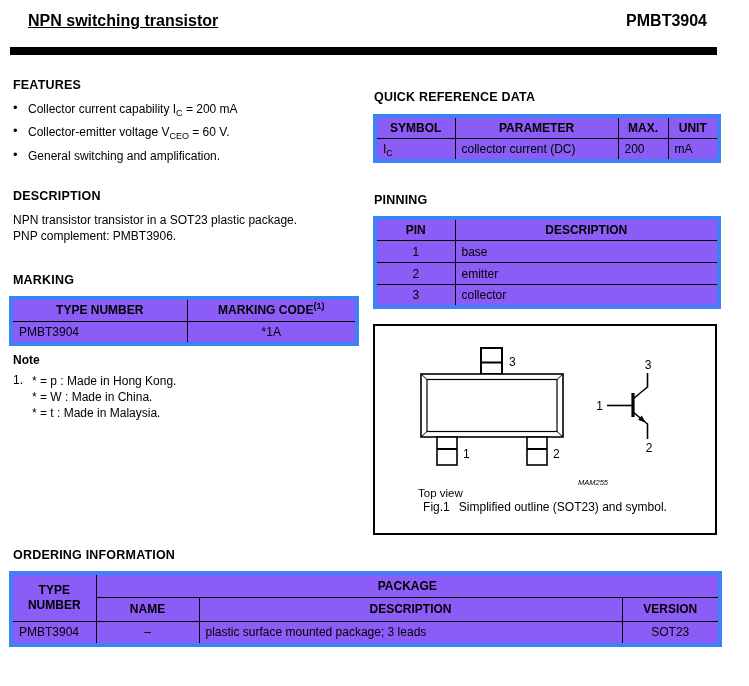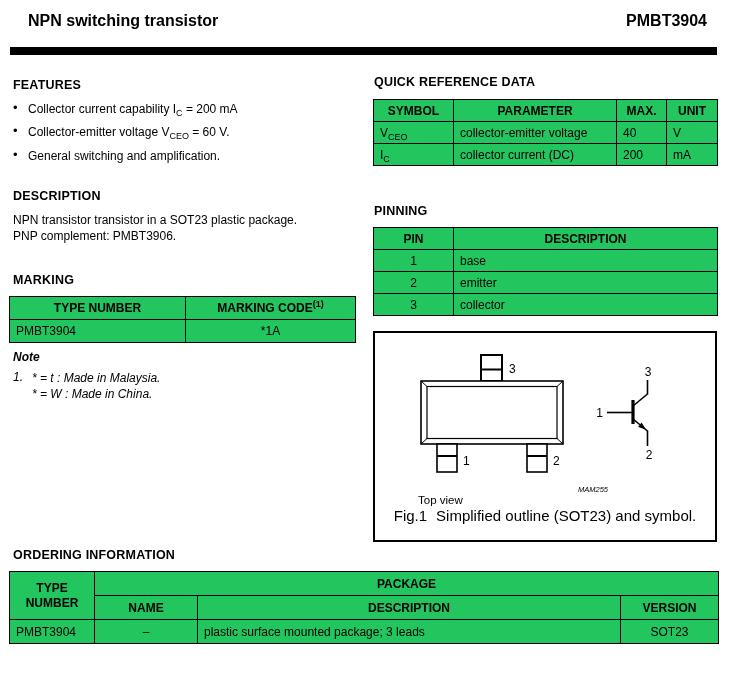--- a/index.html
+++ b/index.html
@@ -3,41 +3,41 @@
 <meta charset="utf-8">
 <style>
   * { margin:0; padding:0; box-sizing:border-box; }
   html,body { background:#e8e8e8; }
   .page {
     position:relative; width:749px; height:686px; background:#ffffff;
     color:#000; font-family:"Liberation Sans", sans-serif; font-size:12px;
     margin:0 auto; overflow:hidden;
   }
   
-  .hdr-title { position:absolute; left:28px; top:12px; font-size:16px; font-weight:bold; }
+  .hdr-title { position:absolute; left:28px; top:12px; font-size:16px; font-weight:bold;text-decoration:underline; }
   .hdr-part  { position:absolute; right:42px; top:12px; font-size:16px; font-weight:bold; }
   .hdr-rule  { position:absolute; left:10px; top:47px; width:707px; height:8px; background:#000; }
   
   .col-left  { position:absolute; left:9px;   top:70px; width:346px; }
   .col-right { position:absolute; left:373px; top:70px; width:344px; }
   .bottom    { position:absolute; left:9px;   top:542px; width:643px; }
   
   .sec { font-size:12.5px; font-weight:bold; padding-left:4px; letter-spacing:.2px; }
-  .mt8{margin-top:8px}.mt5{margin-top:5px}.mt6{margin-top:6px}
+  .mt8{margin-top:8px}.mt5{margin-top:20px}.mt6{margin-top:6px}
   .bullets { list-style:none; margin-top:10px; }
   .bullets li { position:relative; padding-left:19px; margin-bottom:9px; line-height:14px; }
   .bullets li::before { content:"•"; position:absolute; left:4px; top:-1px; font-size:13px; }
   .para { padding-left:4px; line-height:16px; margin-top:9px; }
   sub { font-size:9px; line-height:0; }
   sup { font-size:9px; line-height:0; }
-  .note-wrap { position:relative; padding-left:4px; margin-top:7px;font-style:italic; }
+  .note-wrap { position:relative; padding-left:4px; margin-top:7px; }
   .note-num  { position:absolute; left:4px; top:0; }
   .note-body { margin-left:19px; line-height:16px; }
   
-  table.ds { border-collapse:collapse; table-layout:fixed; width:100%; background:#22c55e; border:1px solid #3b82f6; }
+  table.ds { border-collapse:collapse; table-layout:fixed; width:100%; background:#8b5cf6; border:4px solid #3b82f6; }
   table.ds th, table.ds td { border:1px solid #000; font-size:12px; padding:3px 6px; overflow:hidden; white-space:nowrap; }
   table.ds th { font-weight:bold; text-align:center; position:relative; }
   table.ds tr:first-child th + th::before {
     content:""; position:absolute; left:-1px; top:-8px; width:1px; height:7px; background:#000;
   }
   td.c { text-align:center; }
   td.l { text-align:left; }
   
   .tbl-marking { margin-top:9px; }
   .tbl-marking tr { height:23px; }
@@ -45,21 +45,21 @@
   .tbl-qrd { margin-top:10px; }
   .tbl-qrd tr { height:22px; }
   
   .tbl-pin { margin-top:9px; }
   .tbl-pin tr { height:22px; }
   
   .tbl-ord { margin-top:9px; }
   .tbl-ord tr { height:24px; }
   
   .figbox { position:relative; margin-top:15px; width:344px; height:211px; border:2px solid #000; }
-  .figcap { position:absolute; left:0; top:174px; width:100%; text-align:center; font-size:15px; }
+  .figcap { position:absolute; left:0; top:174px; width:100%; text-align:center; font-size:12px; }
   .figcap .gap { display:inline-block; width:9px; }
   .figsvg { position:absolute; left:0; top:0; }
 </style>
 </head>
 <body>
 
 <div class="page">
 
   <div class="hdr-title">NPN switching transistor</div>
   <div class="hdr-part">PMBT3904</div>
@@ -99,22 +99,23 @@
         <td class="c">*1A</td>
       </tr>
     </tbody>
       </table>
 
     <div class="note-wrap mt8">
       <div style="font-weight:bold">Note</div>
       <div class="note-wrap" style="margin-top:6px;padding-left:0">
         <span class="note-num" style="left:0">1.</span>
         <div class="note-body">
+          <div>* = p : Made in Hong Kong.</div>
+          <div>* = W : Made in China.</div>
           <div>* = t : Made in Malaysia.</div>
-          <div>* = W : Made in China.</div>
         </div>
       </div>
     </div>
   </div>
 
   <div class="col-right">
 
     <div class="sec mt5" style="padding-left:1px">QUICK REFERENCE DATA</div>
     <table class="ds tbl-qrd">
       <colgroup>
@@ -124,35 +125,29 @@
           <col style="width:51px">
         </colgroup>
       <tbody>
           <tr>
         <th>SYMBOL</th>
         <th>PARAMETER</th>
         <th>MAX.</th>
         <th>UNIT</th>
       </tr>
       <tr>
-        <td class="l"><span>V</span><sub>CEO</sub></td>
-        <td class="l">collector-emitter voltage</td>
-        <td class="l">40</td>
-        <td class="l">V</td>
-      </tr>
-      <tr>
         <td class="l"><span>I</span><sub>C</sub></td>
         <td class="l">collector current (DC)</td>
         <td class="l">200</td>
         <td class="l">mA</td>
       </tr>
     </tbody>
       </table>
 
-    <div class="sec" style="margin-top:38px;padding-left:1px">PINNING</div>
+    <div class="sec" style="margin-top:30px;padding-left:1px">PINNING</div>
     <table class="ds tbl-pin">
       <colgroup>
           <col style="width:80px">
           <col style="width:264px">
         </colgroup>
       <tbody>
           <tr>
         <th>PIN</th>
         <th>DESCRIPTION</th>
       </tr>

